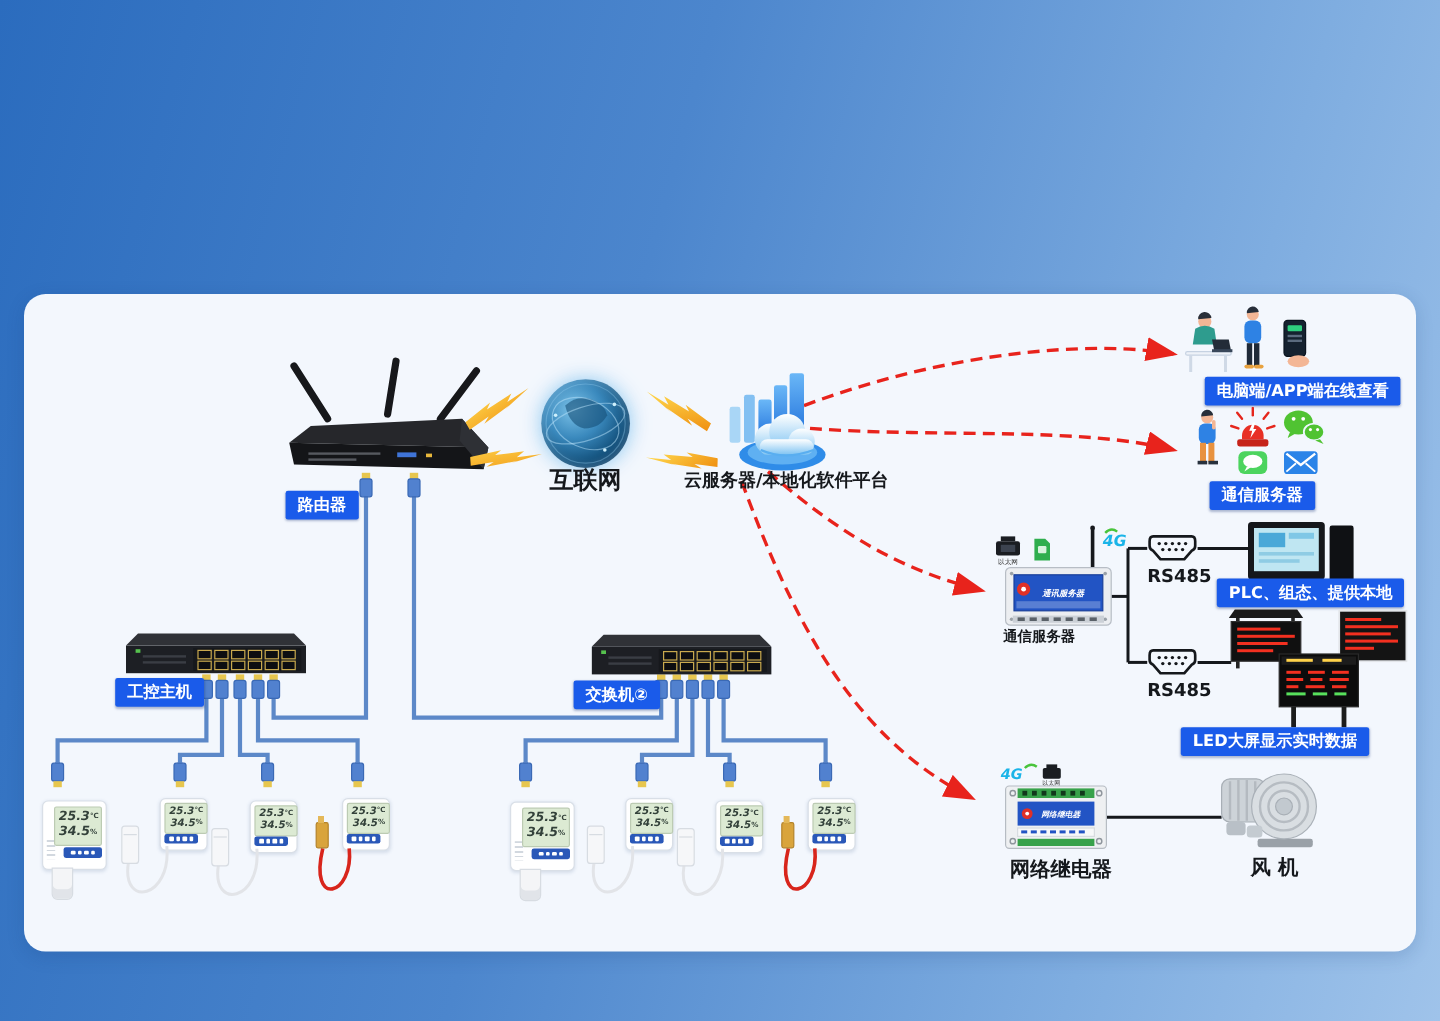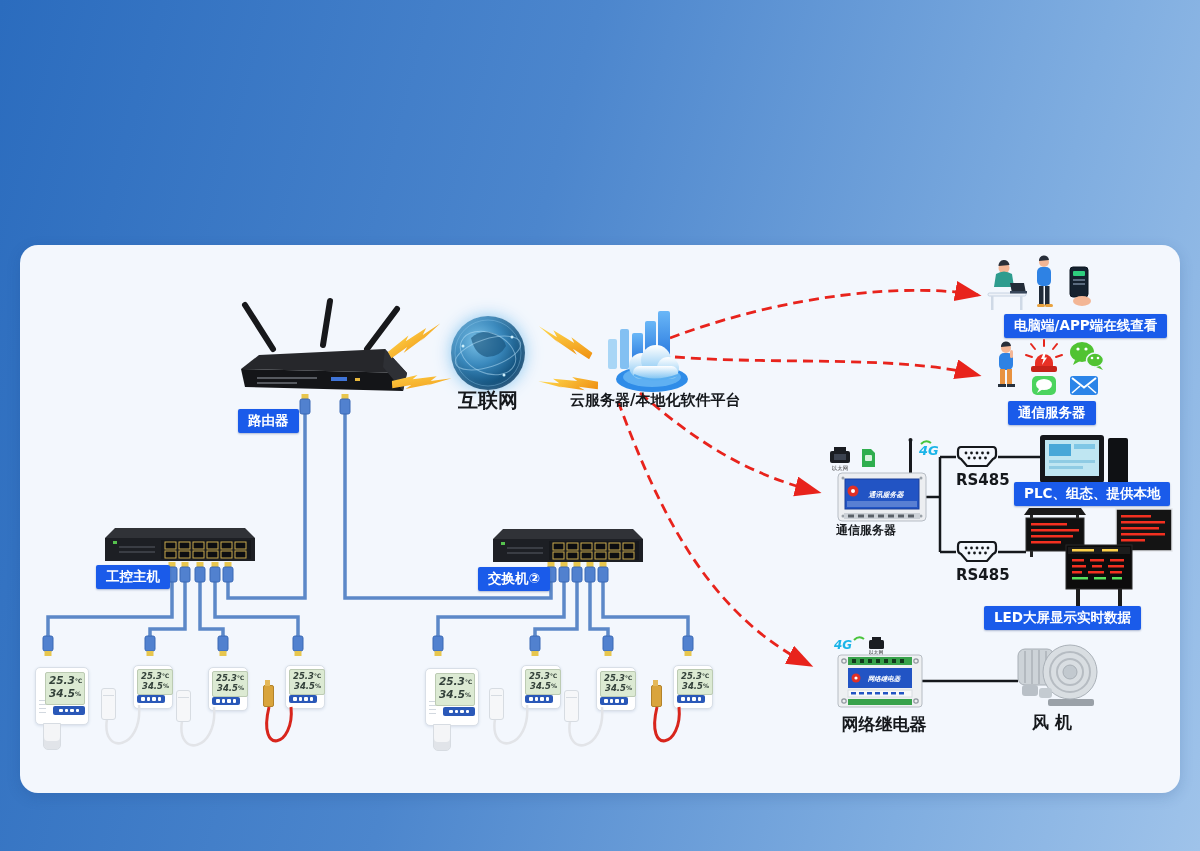--- a/index.html
+++ b/index.html
@@ -462,21 +462,21 @@
           <line x1="23" y1="9" x2="23" y2="43"></line>
           <line x1="30" y1="10" x2="30" y2="42"></line>
         </g>
       <circle cx="54" cy="31" r="27" fill="#d9dee2" stroke="#aab1b8"></circle>
       <circle cx="54" cy="31" r="20" fill="none" stroke="#b6bcc2" stroke-width="2"></circle>
       <circle cx="54" cy="31" r="13" fill="none" stroke="#b6bcc2" stroke-width="2"></circle>
       <circle cx="54" cy="31" r="7" fill="#c2c9cf" stroke="#a8afb6"></circle>
       <rect x="6" y="44" width="16" height="11" rx="3" fill="#b9c0c7"></rect>
       <rect x="23" y="47" width="13" height="10" rx="3" fill="#c4cbd1"></rect>
     </svg>
-    <div class="dlabel" style="left:1012px;top:466px;width:60px;font-size:17px">风 机</div>
+    <div class="dlabel" style="left:1012px;top:466px;width:60px;text-align:center;font-size:17px">风 机</div>
 
     <svg class="abs" style="left:85px;top:280px" width="150" height="40" viewBox="0 0 150 40">
       <polygon points="10,3 140,3 150,13 0,13" fill="#303237"></polygon>
       <rect x="0" y="13" width="150" height="23" fill="#1d1f24"></rect>
       <rect x="56" y="15" width="90" height="19" fill="#16181c"></rect>
       <g fill="#0d0e11" stroke="#c9a94e" stroke-width="1">
         <rect x="60" y="17" width="11" height="7"></rect>
           <rect x="74" y="17" width="11" height="7"></rect>
           <rect x="88" y="17" width="11" height="7"></rect>
           <rect x="102" y="17" width="11" height="7"></rect>

